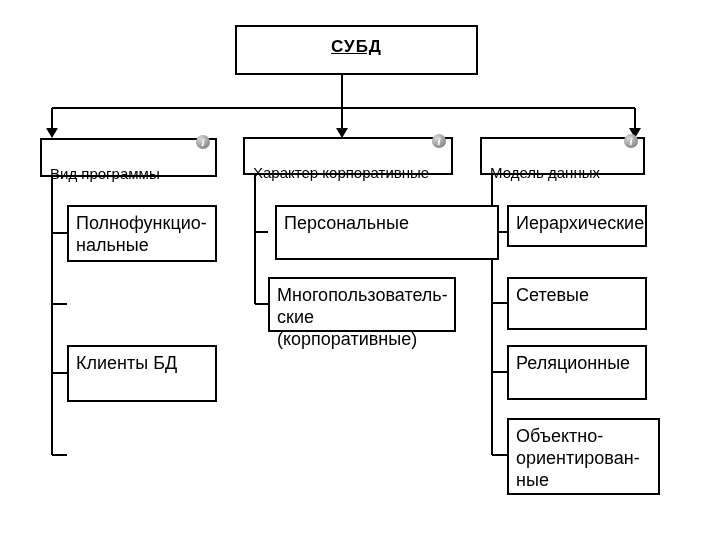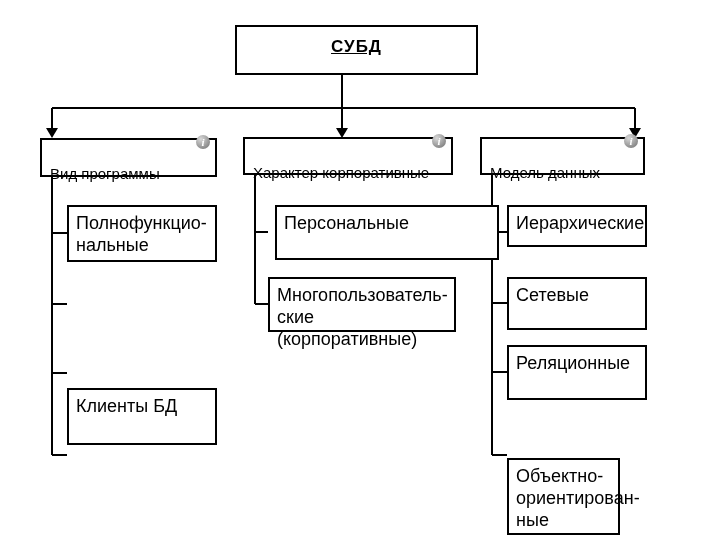--- a/index.html
+++ b/index.html
@@ -109,26 +109,26 @@
     <span class="info-icon">i</span>
   </div>
 
   <div class="box branch-box" style="left:480px; top:137px; width:165px; height:38px;">
     <span>Модель данных</span>
     <span class="info-icon">i</span>
   </div>
 
   <div class="box child-box" style="left:67px; top:205px; width:150px; height:57px;">Полнофункцио-
 нальные</div>
-  <div class="box child-box" style="left:67px; top:345px; width:150px; height:57px;margin-top:43px;">Клиенты БД</div>
+  <div class="box child-box" style="left:67px; top:345px; width:150px; height:57px;">Клиенты БД</div>
 
   <div class="box child-box" style="left:268px; top:205px; width:224px; height:55px;margin-left:7px;">Персональные</div>
   <div class="box child-box" style="left:268px; top:277px; width:188px; height:55px;">Многопользователь-
 ские (корпоративные)</div>
 
   <div class="box child-box" style="left:507px; top:205px; width:140px; height:42px;">Иерархические</div>
   <div class="box child-box" style="left:507px; top:277px; width:140px; height:53px;">Сетевые</div>
   <div class="box child-box" style="left:507px; top:345px; width:140px; height:55px;">Реляционные</div>
-  <div class="box child-box" style="left:507px; top:418px; width:113px; height:77px;margin-top:40px;">Объектно-
+  <div class="box child-box" style="left:507px; top:418px; width:153px; height:77px;">Объектно-
 ориентирован-
 ные</div>
 
 </div>
 
 </body></html>

